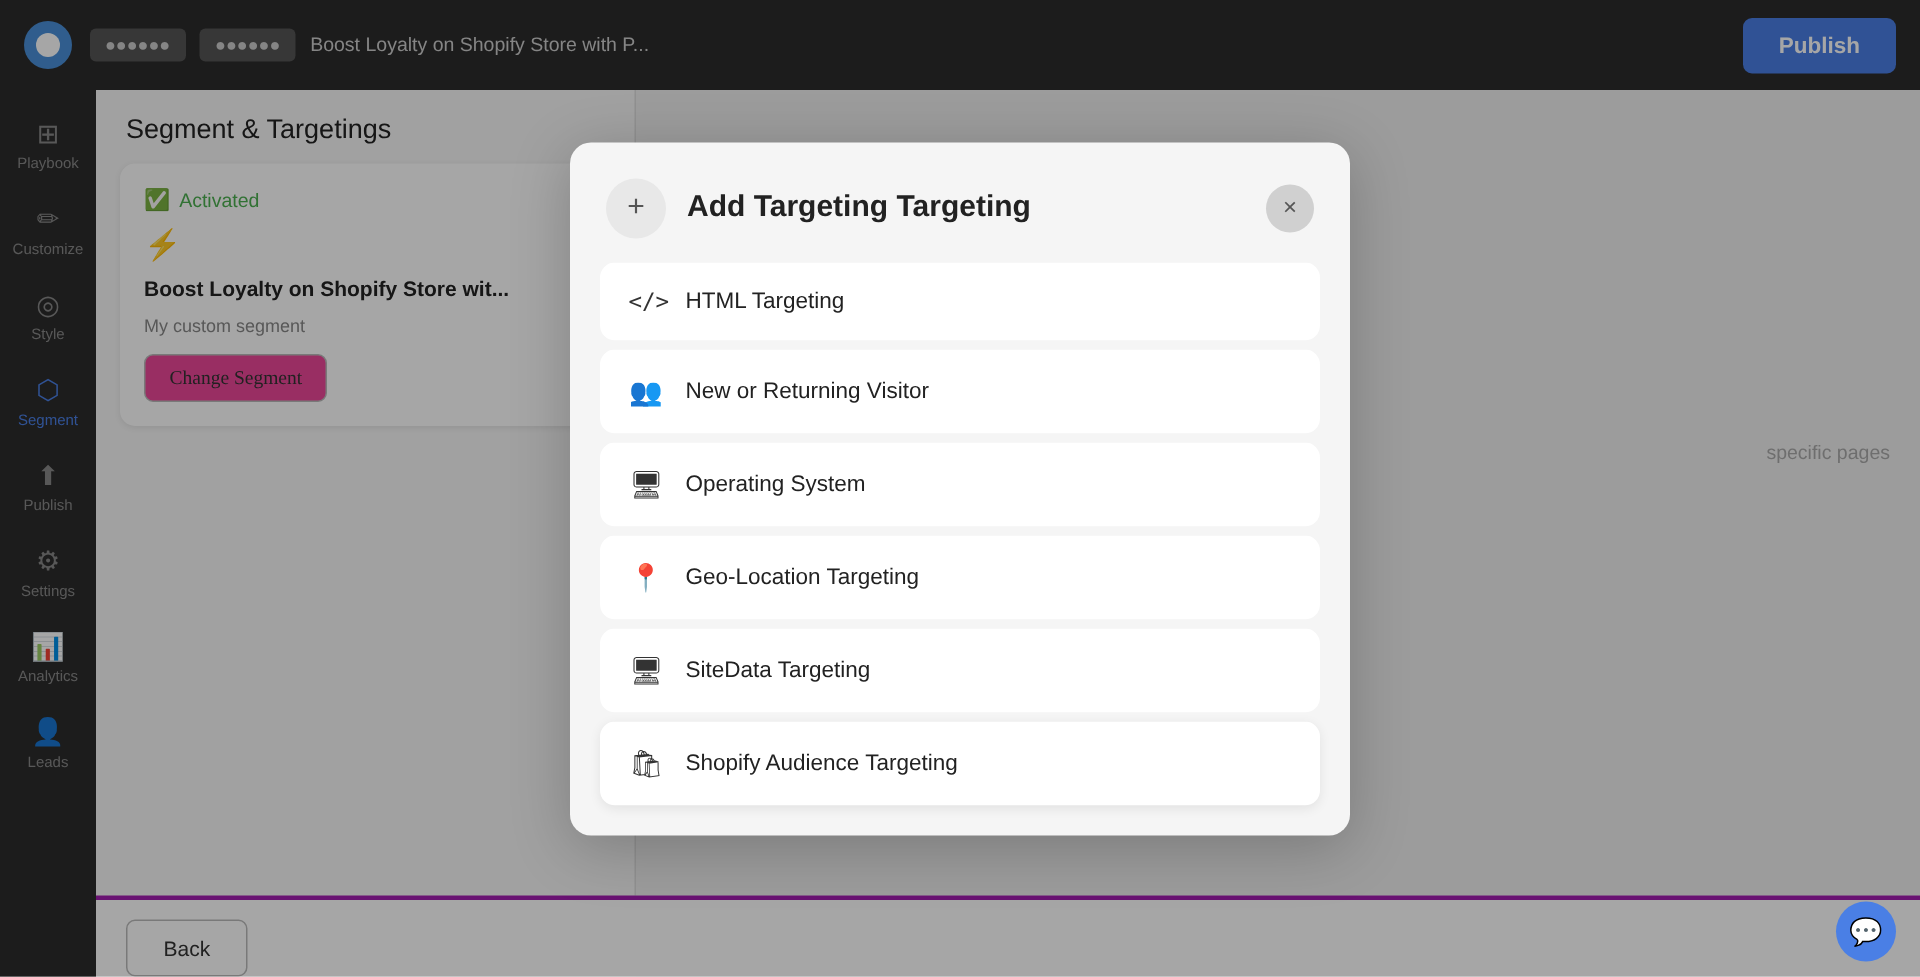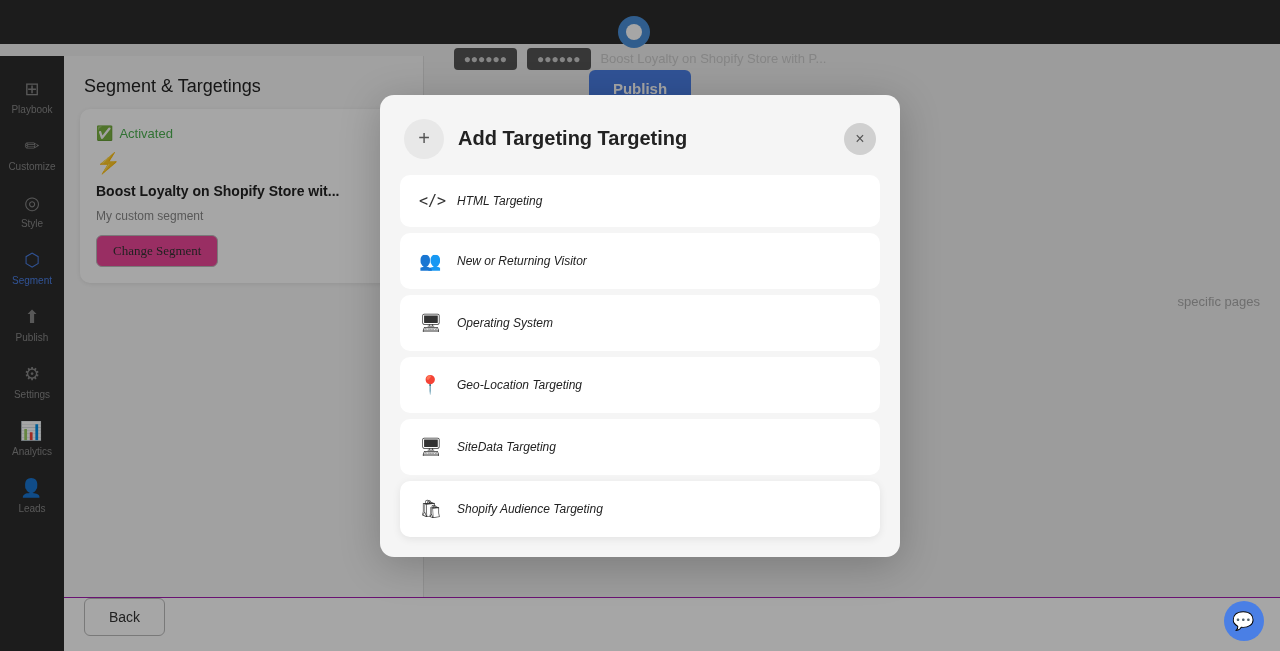--- a/index.html
+++ b/index.html
@@ -1,23 +1,22 @@
 <!DOCTYPE html>
 <html><head>
   <meta charset="utf-8">
   <style>
     * { box-sizing: border-box; margin: 0; padding: 0; }
     body { font-family: -apple-system, BlinkMacSystemFont, 'Segoe UI', sans-serif; background: #f0f0f0; width: 1280px; height: 651px; overflow: hidden; }
 
     
     .top-header {
-      position: absolute; top: 0; left: 0; right: 0; height: 44px;
-      background: #2c2c2c; display: flex; align-items: center; padding: 16px 16px;
+      position: absolute; top: 0; left: 0; right: 0; height: 60px;
+      background: #2c2c2c; display: flex; align-items: center; padding: 6px 16px;
       z-index: 10;
-      flex-direction: column;
     }
     .top-header .logo {
       width: 32px; height: 32px; background: #4a90d9; border-radius: 50%;
       display: flex; align-items: center; justify-content: center; margin-right: 12px; flex-shrink: 0;
     }
     .top-header .logo-inner {
       width: 16px; height: 16px; background: white; border-radius: 50%;
     }
     .top-header .page-title {
       color: #ccc; font-size: 14px; flex: 1;
@@ -68,22 +67,22 @@
 
     
     .main-content {
       position: absolute; top: 56px; left: 424px; right: 0; bottom: 0;
       background: #f0f0f0; overflow: auto;
     }
 
     
     .bottom-bar {
       position: absolute; bottom: 0; left: 64px; right: 0; height: 54px;
-      background: white; border-top: 1px solid #a21caf;
-      display: flex; align-items: flex-start; padding: 0 20px; 
+      background: white; border-top: 3px solid #a21caf;
+      display: flex; align-items: flex-end; padding: 0 20px; 
     }
     .back-btn {
       background: white; border: 1.5px solid #bbb; border-radius: 6px;
       padding: 10px 24px; font-size: 14px; color: #333; cursor: pointer;
     }
     .next-btn {
       background: #4a7fe5; color: white; border: none; border-radius: 6px;
       padding: 10px 28px; font-size: 14px; font-weight: 600; cursor: pointer;
     }
 
@@ -123,21 +122,21 @@
     }
     .modal-search .search-icon { color: #999; font-size: 16px; }
     .modal-list { padding: 0 20px; display: flex; flex-direction: column; gap: 6px; }
     .modal-item {
       background: white; border-radius: 10px; padding: 16px 18px;
       display: flex; align-items: center; gap: 14px; cursor: pointer;
       border: 1px solid transparent; transition: border-color 0.15s;
     }
     .modal-item.highlighted { background: white; box-shadow: 0 2px 8px rgba(0,0,0,0.08); }
     .modal-item .item-icon { font-size: 18px; color: #333; width: 24px; text-align: center; flex-shrink: 0; }
-    .modal-item .item-label { font-size: 12px; color: #222; font-weight: 500; font-style: italic; }
+    .modal-item .item-label { font-size: 15px; color: #222; font-weight: 500; }
 
     
     .chat-bubble {
       position: absolute; bottom: 10px; right: 16px;
       width: 40px; height: 40px; background: #4a7fe5; border-radius: 50%;
       display: flex; align-items: center; justify-content: center; color: white; font-size: 18px; cursor: pointer;
       z-index: 300;
     }
 
     

